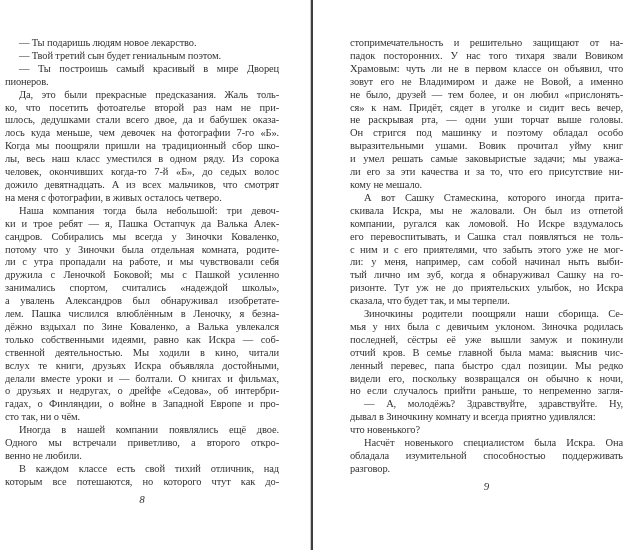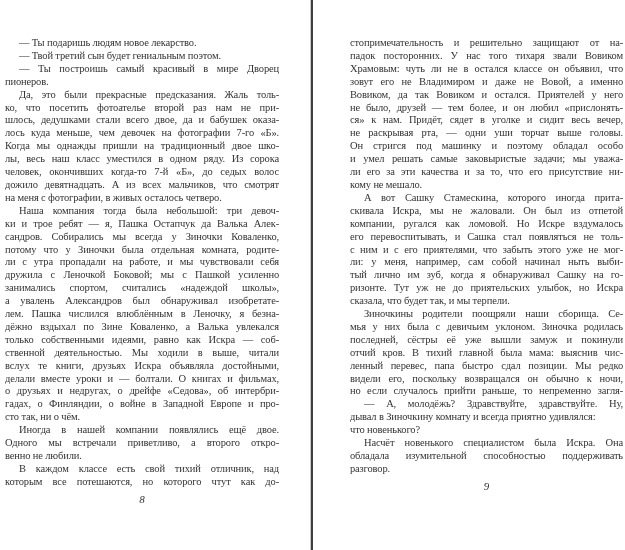--- a/index.html
+++ b/index.html
@@ -65,37 +65,37 @@
     <div class="text-block">
       <div>
           <div class="line indent end">— Ты подаришь людям новое лекарство.</div>
           <div class="line indent end">— Твой третий сын будет гениальным поэтом.</div>
           <div class="line indent">— Ты построишь самый красивый в мире Дворец</div>
           <div class="line end">пионеров.</div>
           <div class="line indent">Да, это были прекрасные предсказания. Жаль толь-</div>
           <div class="line">ко, что посетить фотоателье второй раз нам не при-</div>
           <div class="line">шлось, дедушками стали всего двое, да и бабушек оказа-</div>
           <div class="line">лось куда меньше, чем девочек на фотографии 7-го «Б».</div>
-          <div class="line">Когда мы однажды пришли на традиционный двое шко-</div>
+          <div class="line">Когда мы поощряли пришли на традиционный сбор шко-</div>
           <div class="line">лы, весь наш класс уместился в одном ряду. Из сорока</div>
           <div class="line">человек, окончивших когда-то 7-й «Б», до седых волос</div>
           <div class="line">дожило девятнадцать. А из всех мальчиков, что смотрят</div>
           <div class="line end">на меня с фотографии, в живых осталось четверо.</div>
           <div class="line indent">Наша компания тогда была небольшой: три девоч-</div>
           <div class="line">ки и трое ребят — я, Пашка Остапчук да Валька Алек-</div>
           <div class="line">сандров. Собирались мы всегда у Зиночки Коваленко,</div>
           <div class="line">потому что у Зиночки была отдельная комната, родите-</div>
           <div class="line">ли с утра пропадали на работе, и мы чувствовали себя</div>
           <div class="line">дружила с Леночкой Боковой; мы с Пашкой усиленно</div>
           <div class="line">занимались спортом, считались «надеждой школы»,</div>
           <div class="line">а увалень Александров был обнаруживал изобретате-</div>
           <div class="line">лем. Пашка числился влюблённым в Леночку, я безна-</div>
           <div class="line">дёжно вздыхал по Зине Коваленко, а Валька увлекался</div>
           <div class="line">только собственными идеями, равно как Искра — соб-</div>
-          <div class="line">ственной деятельностью. Мы ходили в выше, читали</div>
+          <div class="line">ственной деятельностью. Мы ходили в кино, читали</div>
           <div class="line">вслух те книги, друзьях Искра объявляла достойными,</div>
           <div class="line">делали вместе уроки и — болтали. О книгах и фильмах,</div>
           <div class="line">о друзьях и недругах, о дрейфе «Седова», об интербри-</div>
           <div class="line">гадах, о Финляндии, о войне в Западной Европе и про-</div>
           <div class="line end">сто так, ни о чём.</div>
           <div class="line indent">Иногда в нашей компании появлялись ещё двое.</div>
           <div class="line">Одного мы встречали приветливо, а второго откро-</div>
           <div class="line end">венно не любили.</div>
           <div class="line indent">В каждом классе есть свой тихий отличник, над</div>
           <div class="line">которым все потешаются, но которого чтут как до-</div>
@@ -104,43 +104,43 @@
     </div>
   </div>
 
   <div class="spine"></div>
 
   <div class="page page-right">
     <div class="text-block">
       <div>
           <div class="line">стопримечательность и решительно защищают от на-</div>
           <div class="line">падок посторонних. У нас того тихаря звали Вовиком</div>
-          <div class="line">Храмовым: чуть ли не в остался классе он объявил, что</div>
+          <div class="line">Храмовым: чуть ли не в первом классе он объявил, что</div>
           <div class="line">зовут его не Владимиром и даже не Вовой, а именно</div>
-          <div class="line">Вовиком, да так Вовиком и остался. Приятелей у него</div>
           <div class="line">не было, друзей — тем более, и он любил «прислонять-</div>
           <div class="line">ся» к нам. Придёт, сядет в уголке и сидит весь вечер,</div>
           <div class="line">не раскрывая рта, — одни уши торчат выше головы.</div>
           <div class="line">Он стригся под машинку и поэтому обладал особо</div>
+          <div class="line">выразительными ушами. Вовик прочитал уйму книг</div>
           <div class="line">и умел решать самые заковыристые задачи; мы уважа-</div>
           <div class="line">ли его за эти качества и за то, что его присутствие ни-</div>
           <div class="line end">кому не мешало.</div>
           <div class="line indent">А вот Сашку Стамескина, которого иногда прита-</div>
           <div class="line">скивала Искра, мы не жаловали. Он был из отпетой</div>
           <div class="line">компании, ругался как ломовой. Но Искре вздумалось</div>
           <div class="line">его перевоспитывать, и Сашка стал появляться не толь-</div>
           <div class="line">с ним и с его приятелями, что забыть этого уже не мог-</div>
           <div class="line">ли: у меня, например, сам собой начинал ныть выби-</div>
           <div class="line">тый лично им зуб, когда я обнаруживал Сашку на го-</div>
           <div class="line">ризонте. Тут уж не до приятельских улыбок, но Искра</div>
           <div class="line end">сказала, что будет так, и мы терпели.</div>
           <div class="line indent">Зиночкины родители поощряли наши сборища. Се-</div>
           <div class="line">мья у них была с девичьим уклоном. Зиночка родилась</div>
           <div class="line">последней, сёстры её уже вышли замуж и покинули</div>
-          <div class="line">отчий кров. В тихий главной была мама: выяснив чис-</div>
+          <div class="line">отчий кров. В семье главной была мама: выяснив чис-</div>
           <div class="line">ленный перевес, папа быстро сдал позиции. Мы редко</div>
           <div class="line">видели его, поскольку возвращался он обычно к ночи,</div>
           <div class="line">но если случалось прийти раньше, то непременно загля-</div>
           <div class="line indent">— А, молодёжь? Здравствуйте, здравствуйте. Ну,</div>
           <div class="line end">дывал в Зиночкину комнату и всегда приятно удивлялся:</div>
           <div class="line end">что новенького?</div>
           <div class="line indent">Насчёт новенького специалистом была Искра. Она</div>
           <div class="line">обладала изумительной способностью поддерживать</div>
           <div class="line end">разговор.</div>
         </div>

